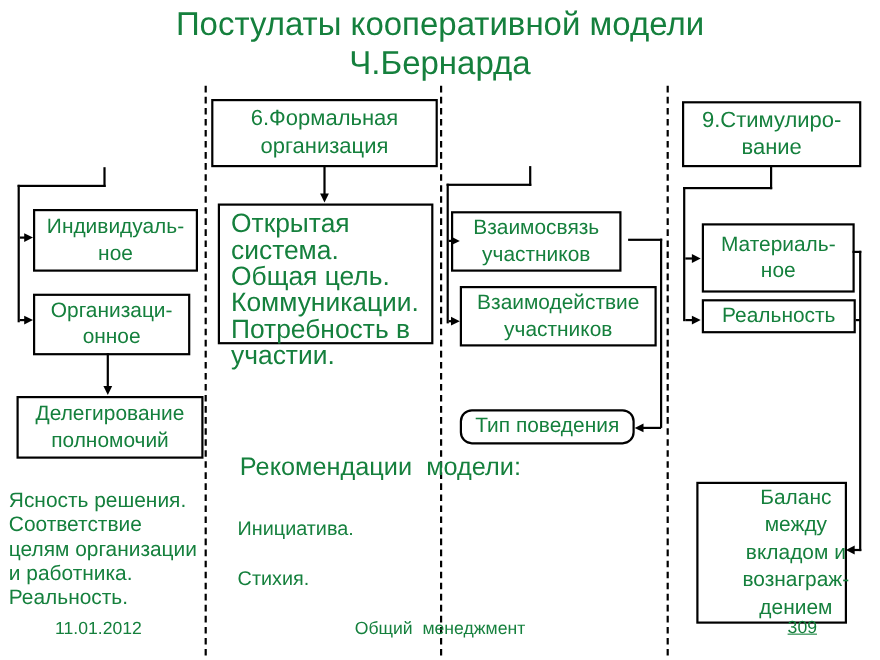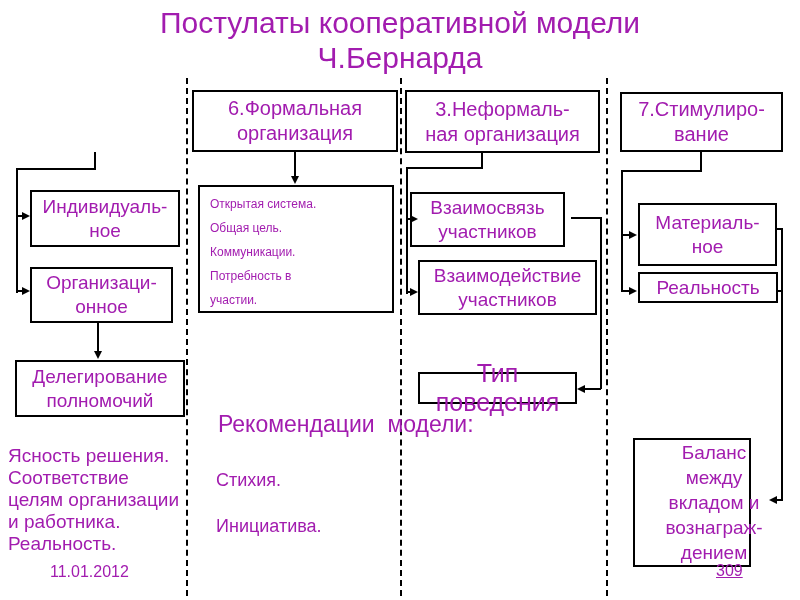--- a/index.html
+++ b/index.html
@@ -1,18 +1,18 @@
 <!DOCTYPE html>
 <html><head>
 <meta charset="utf-8">
 <style>
   html,body { margin:0; padding:0; background:#fff; }
   .slide {
     position:relative; width:800px; height:600px; background:#ffffff;
-    color:#a21caf; font-family:"Liberation Sans","DejaVu Sans",sans-serif;
+    color:#15803d; font-family:"Liberation Sans","DejaVu Sans",sans-serif;
     overflow:hidden;
   }
   .title {
     position:absolute; left:0; top:5px; width:800px; text-align:center;
     font-size:30px; line-height:35px; white-space:pre-line;
   }
   .box {
     position:absolute; box-sizing:border-box; border:2px solid #000;
     display:flex; align-items:center; justify-content:center;
     text-align:center; white-space:pre-line; background:#fff;
@@ -61,77 +61,76 @@
   <div class="vl" style="left:16px; top:168px; height:125px;"></div>
   <div class="hl" style="left:18px; top:215px; width:6px;"></div>
   <div class="ar" style="left:22px; top:212px;"></div>
   <div class="hl" style="left:18px; top:290px; width:6px;"></div>
   <div class="ar" style="left:22px; top:287px;"></div>
   <div class="vl" style="left:97px; top:321px; height:32px;"></div>
   <div class="ad" style="left:94px; top:351px;"></div>
 
   <div class="box" style="left:192px; top:90px; width:206px; height:62px; font-size:20px; line-height:25px;">6.Формальная
 организация</div>
-  <div class="box leftalign" style="left:198px; top:185px; width:196px; height:128px; font-size:12px; line-height:24px;">Открытая система.
+  <div class="box leftalign" style="left:198px; top:185px; width:196px; height:128px; font-size:24px; line-height:24px;">Открытая система.
 Общая цель.
 Коммуникации.
 Потребность в
 участии.</div>
 
   <div class="vl" style="left:294px; top:150px; height:28px;"></div>
   <div class="ad" style="left:291px; top:176px;"></div>
 
   <div class="plain keep-space" style="left:218px; top:411px; font-size:23px;">Рекомендации  модели:</div>
   <div class="plain" style="left:216px; top:446px; font-size:18px; line-height:23px;">
+    <div>Инициатива.</div>
     <div>Стихия.</div>
-    <div>Инициатива.</div>
     
     
   </div>
 
-  <div class="box" style="left:405px; top:90px; width:195px; height:63px; font-size:20px; line-height:25px;">3.Неформаль-
-ная организация</div>
   <div class="box" style="left:410px; top:192px; width:155px; height:55px; font-size:19px; line-height:24px;">Взаимосвязь
 участников</div>
   <div class="box" style="left:418px; top:260px; width:179px; height:55px; font-size:19px; line-height:24px;">Взаимодействие
 участников</div>
-  <div class="box" style="left:418px; top:372px; width:159px; height:32px; font-size:25px;">Тип поведения</div>
+  <div class="box" style="left:418px; top:372px; width:159px; height:32px; font-size:19px;border-radius:11px;">Тип поведения</div>
 
   <div class="vl" style="left:481px; top:151px; height:18px;"></div>
   <div class="hl" style="left:406px; top:167px; width:77px;"></div>
   <div class="vl" style="left:406px; top:167px; height:127px;"></div>
   <div class="hl" style="left:408px; top:218px; width:4px;"></div>
   <div class="ar" style="left:410px; top:215px;"></div>
   <div class="hl" style="left:408px; top:291px; width:4px;"></div>
   <div class="ar" style="left:410px; top:288px;"></div>
   <div class="hl" style="left:571px; top:217px; width:31px;"></div>
   <div class="vl" style="left:600px; top:217px; height:172px;"></div>
   <div class="hl" style="left:584px; top:388px; width:17px;"></div>
   <div class="al" style="left:577px; top:385px;"></div>
 
-  <div class="box" style="left:620px; top:92px; width:163px; height:60px; font-size:20px; line-height:25px;">7.Стимулиро-
+  <div class="box" style="left:620px; top:92px; width:163px; height:60px; font-size:20px; line-height:25px;">9.Стимулиро-
 вание</div>
   <div class="box" style="left:638px; top:203px; width:139px; height:63px; font-size:19px; line-height:24px;">Материаль-
 ное</div>
   <div class="box" style="left:638px; top:272px; width:140px; height:31px; font-size:19px;">Реальность</div>
-  <div class="box" style="left:633px; top:438px; width:118px; height:129px; font-size:19px; line-height:25px;padding-left:44px;">Баланс
+  <div class="box" style="left:633px; top:438px; width:137px; height:129px; font-size:19px; line-height:25px;padding-left:44px;">Баланс
 между
 вкладом и
 вознаграж-
 дением</div>
 
   <div class="vl" style="left:700px; top:150px; height:22px;"></div>
   <div class="hl" style="left:621px; top:170px; width:81px;"></div>
   <div class="vl" style="left:621px; top:170px; height:122px;"></div>
   <div class="hl" style="left:623px; top:234px; width:7px;"></div>
   <div class="ar" style="left:629px; top:231px;"></div>
   <div class="hl" style="left:623px; top:290px; width:7px;"></div>
   <div class="ar" style="left:629px; top:287px;"></div>
   <div class="hl" style="left:775px; top:228px; width:8px;"></div>
   <div class="vl" style="left:781px; top:228px; height:273px;"></div>
   <div class="hl" style="left:778px; top:290px; width:4px;"></div>
   <div class="hl" style="left:776px; top:499px; width:7px;"></div>
   <div class="al" style="left:769px; top:496px;"></div>
 
   <div class="plain" style="left:50px; top:563px; font-size:16px;">11.01.2012</div>
+  <div class="plain keep-space" style="left:0; top:563px; width:800px; text-align:center; font-size:16px;">Общий  менеджмент</div>
   <div class="plain" style="left:716px; top:562px; font-size:16px;text-decoration:underline;">309</div>
 
 </div>
 
 </body></html>

